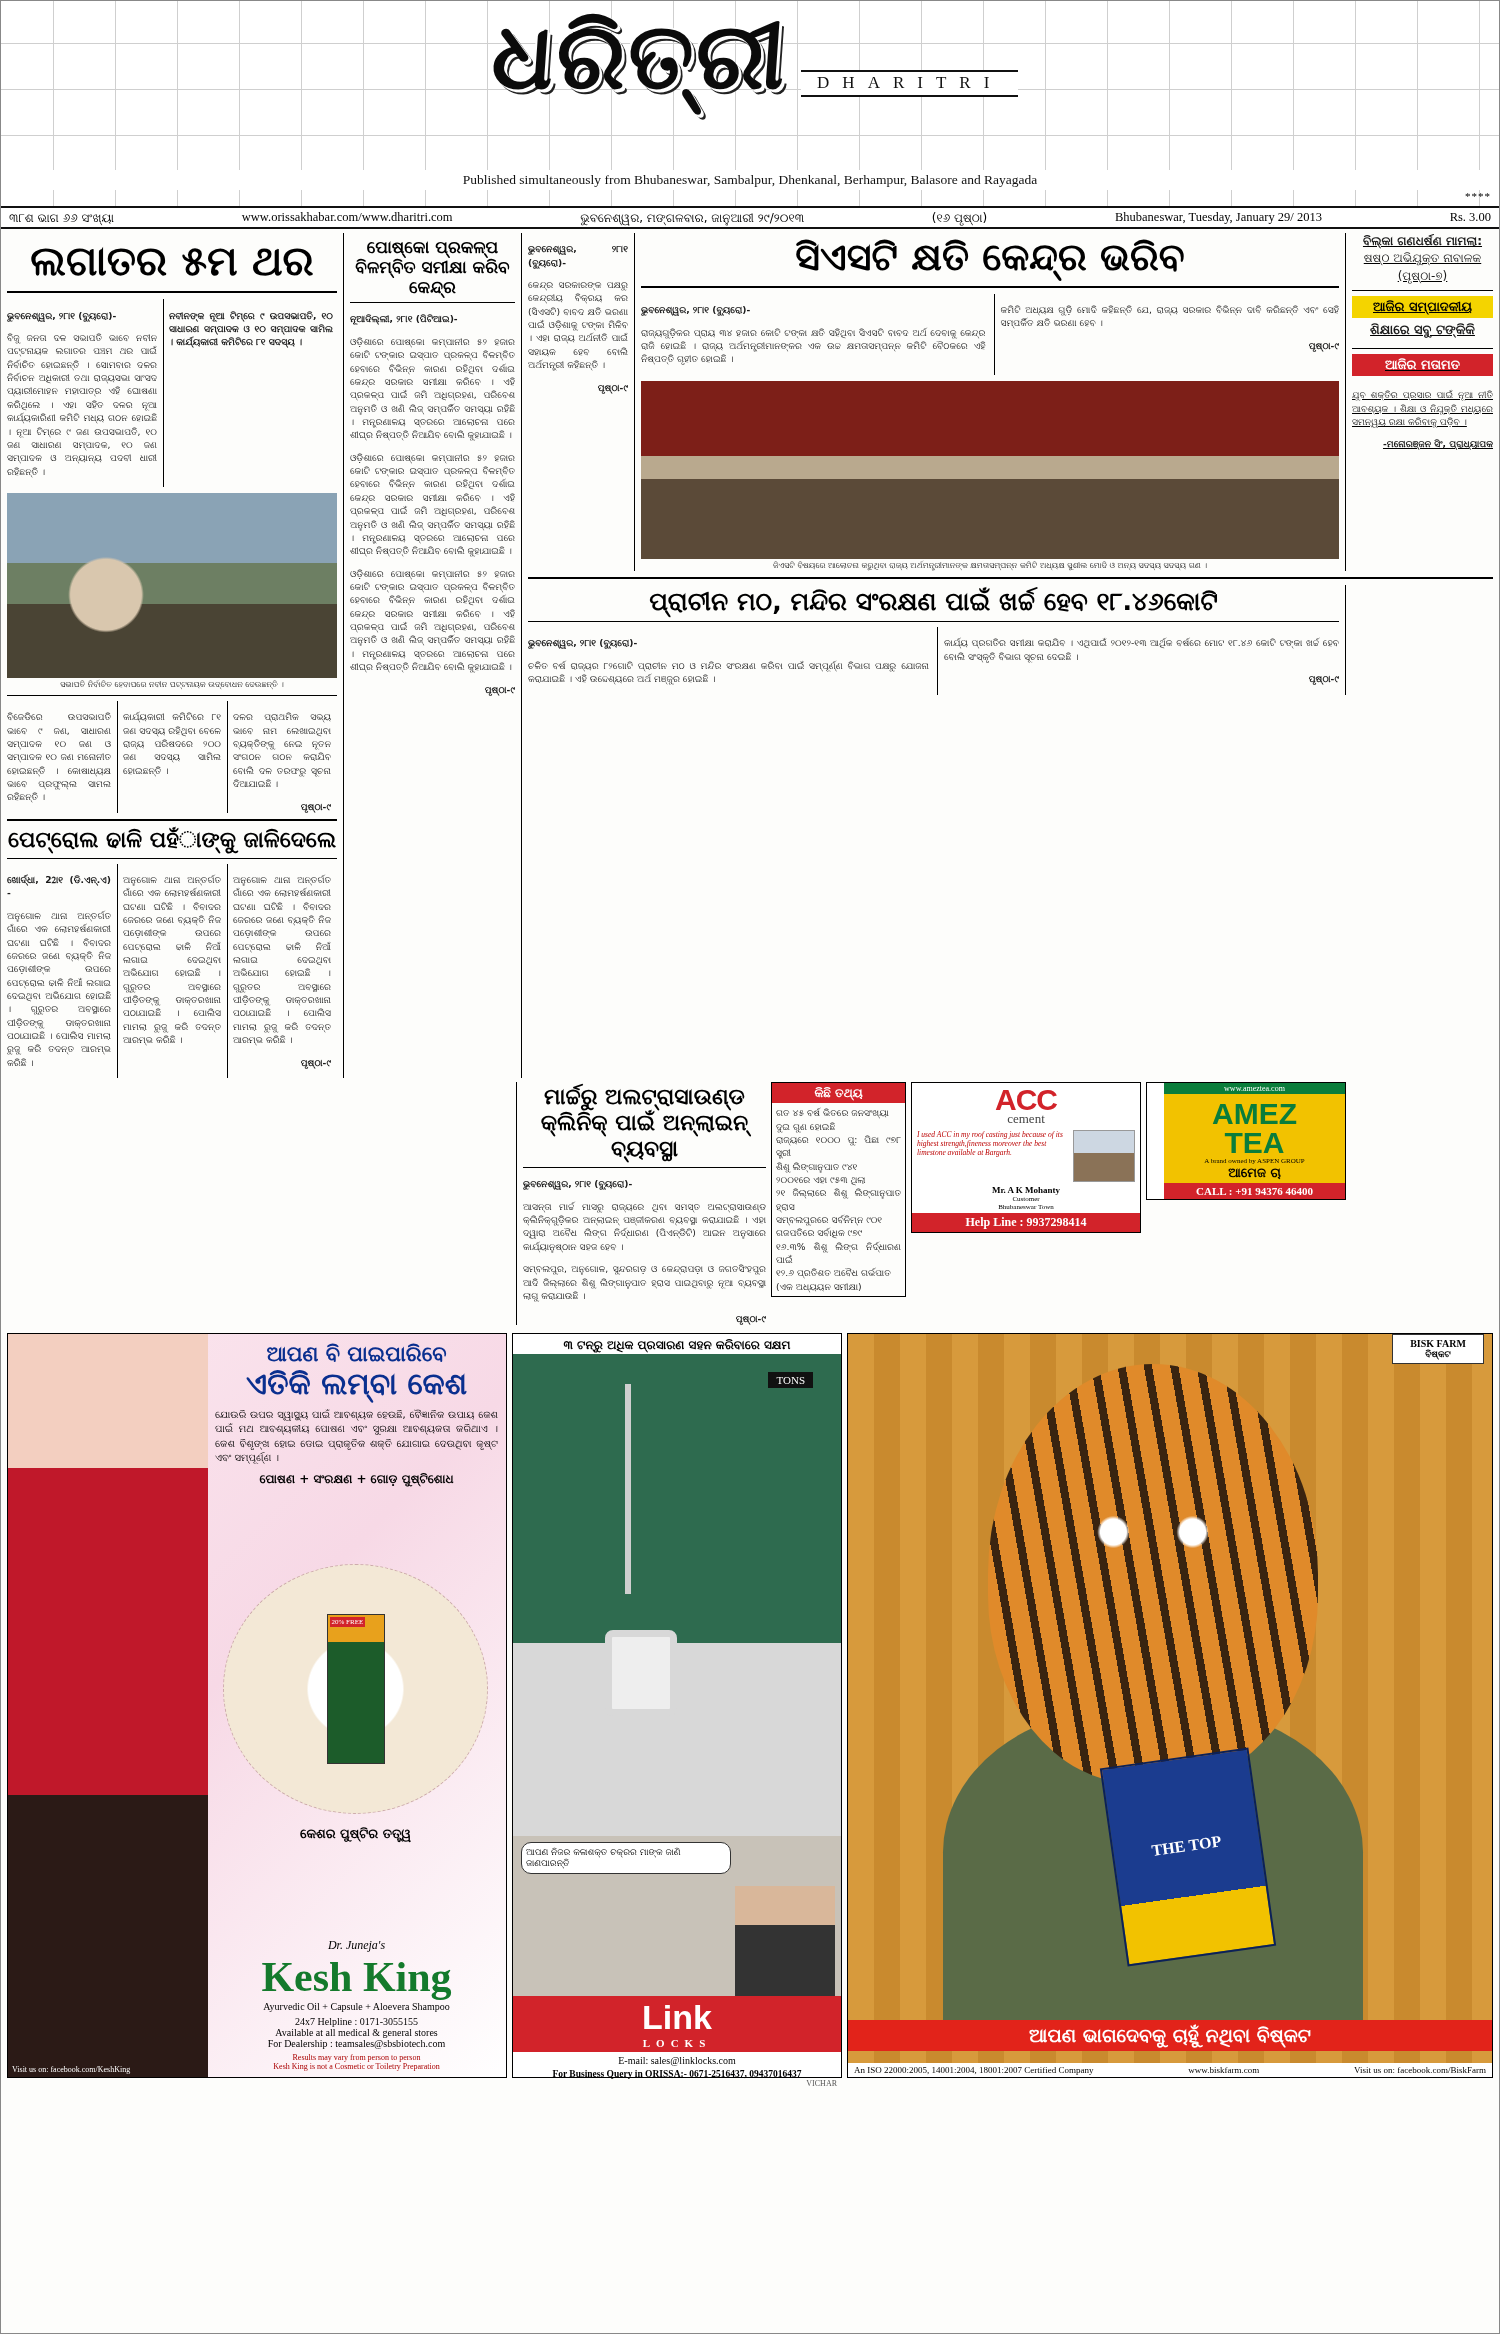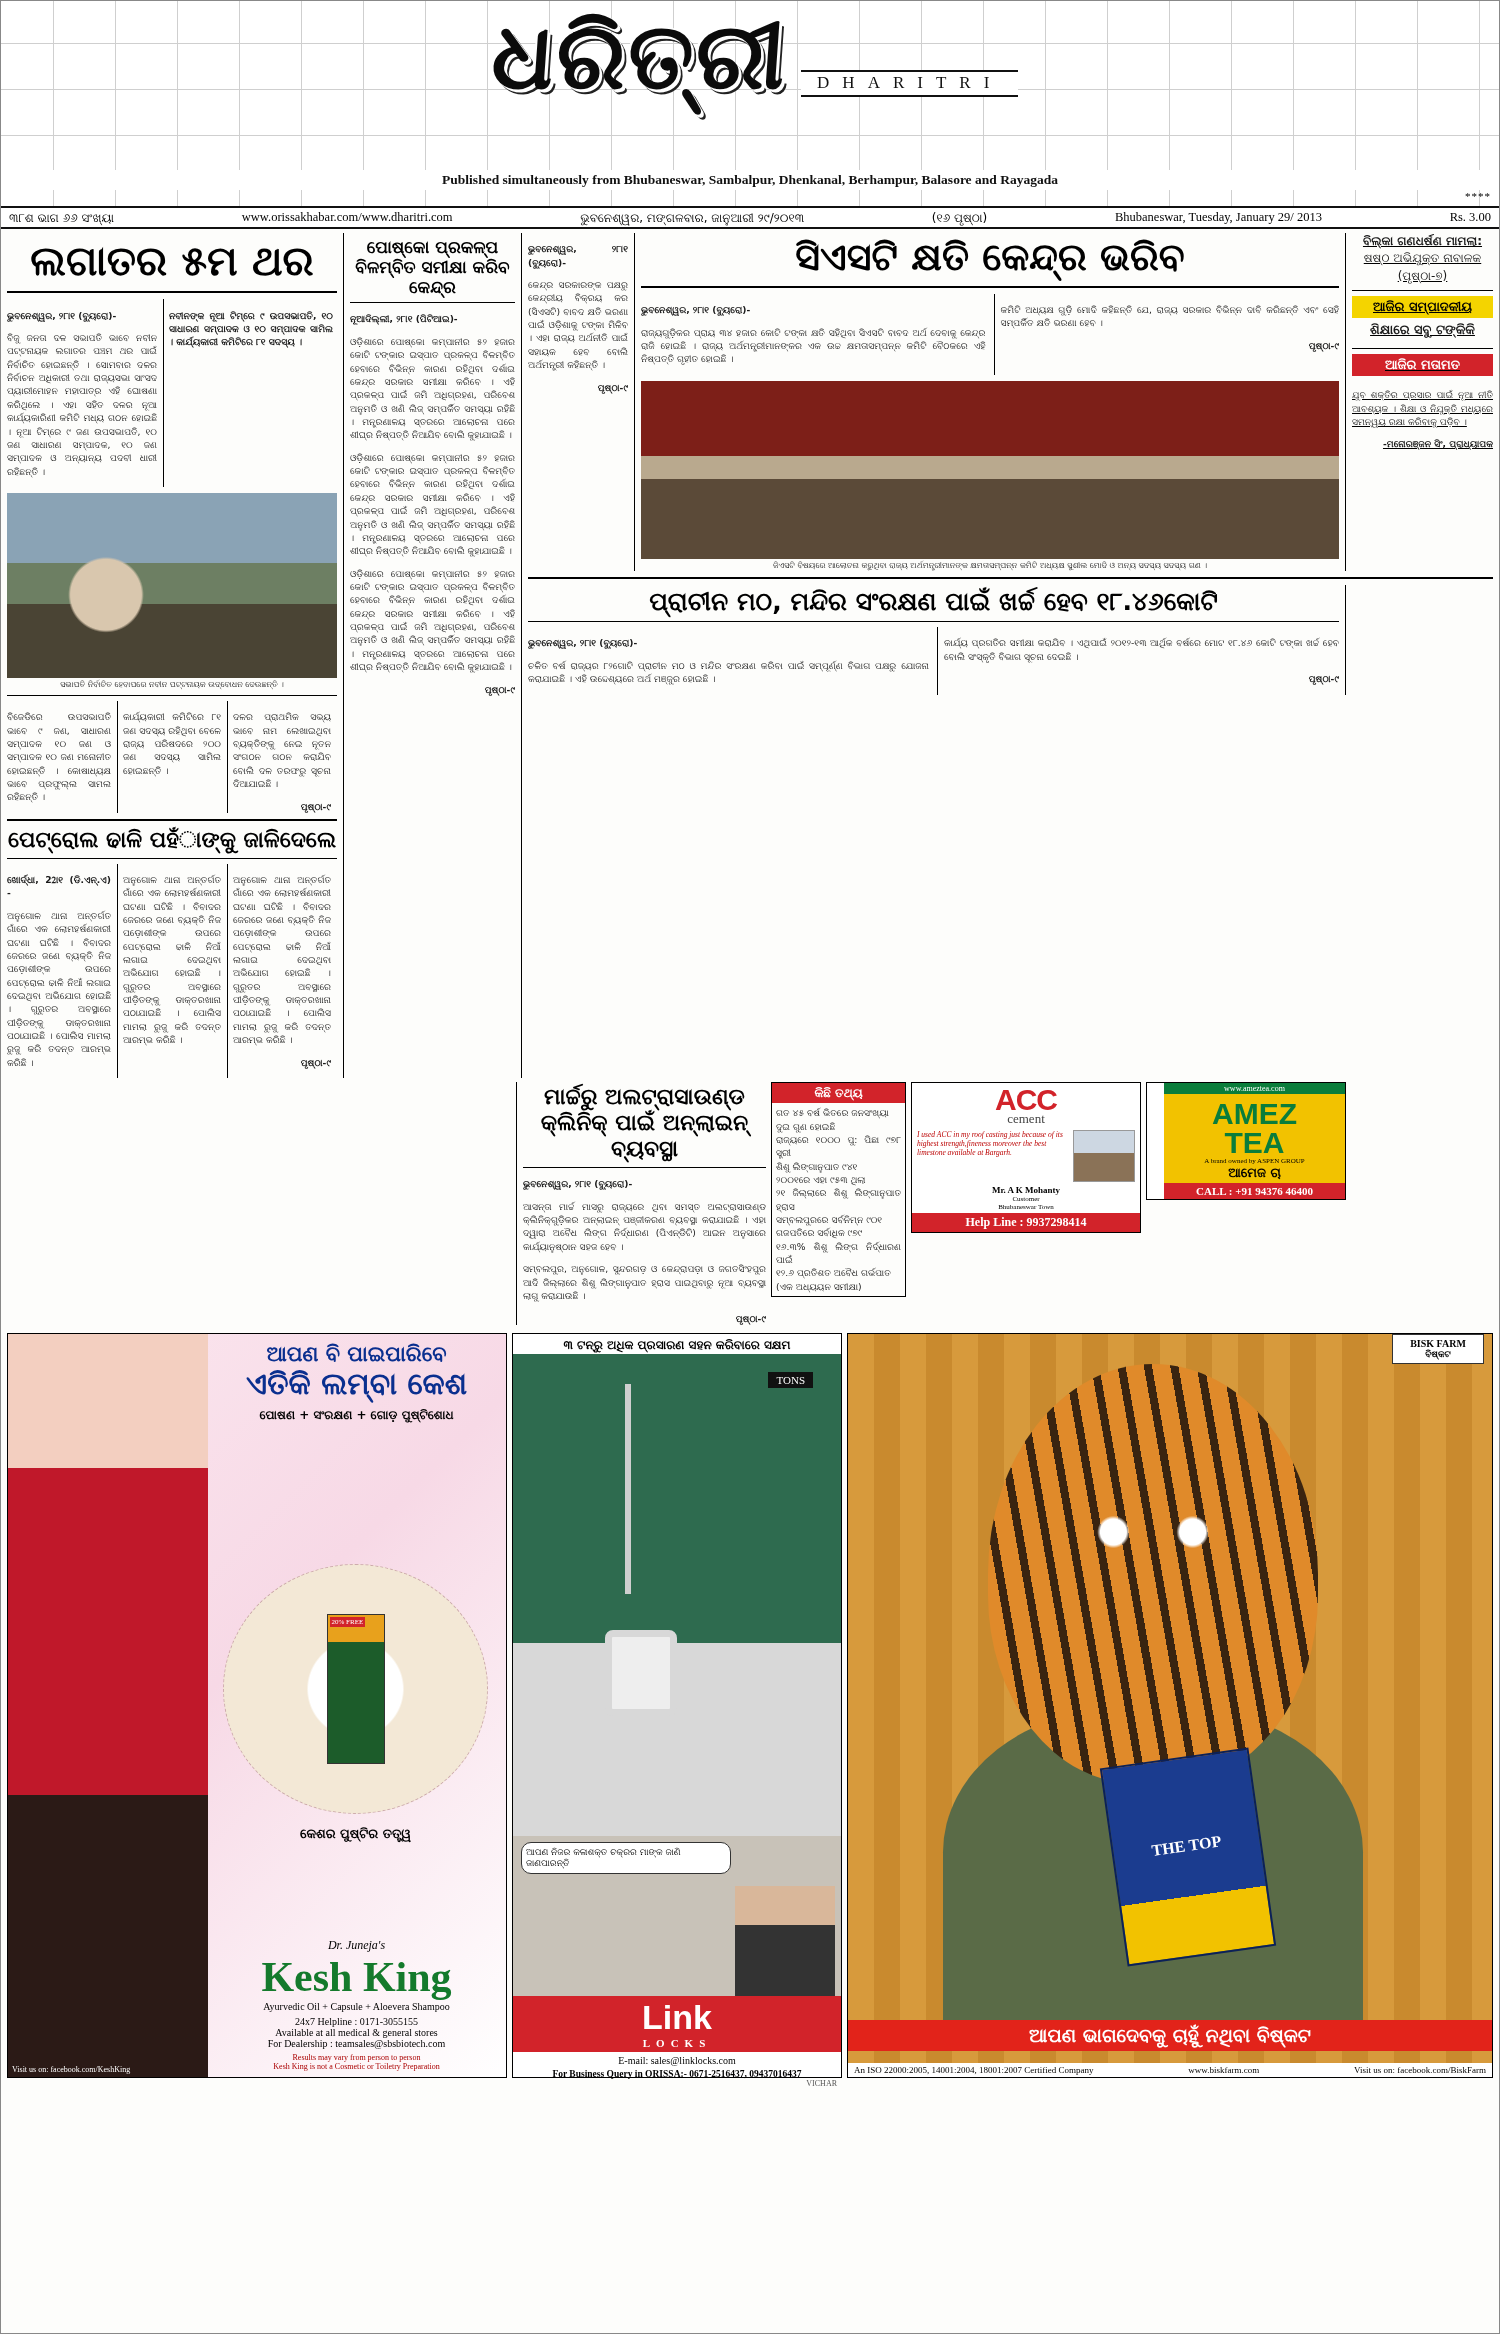--- a/index.html
+++ b/index.html
@@ -30,21 +30,20 @@
   }
   .logo-latin {
     font-family:"Liberation Serif", serif; font-size:17px; letter-spacing:13px;
     color:#111; margin-top:-6px; border-top:2px solid #111; border-bottom:2px solid #111;
     display:inline-block; padding:1px 16px 2px; background:#fff;
   }
   .published {
     position:absolute; left:0; right:0; bottom:16px; text-align:center;
     font-size:13.5px; color:#111; background:#fff; padding:2px 0;
     font-family:"Liberation Serif", serif;
-    font-weight:bold;
   }
   .stars { position:absolute; right:8px; bottom:4px; font-size:11px; letter-spacing:1px; }
 
   
   .infobar {
     display:flex; align-items:center; justify-content:space-between;
     border-top:2px solid #111; border-bottom:2px solid #111;
     padding:2px 8px; font-size:12.5px; background:#fff;
   }
   .infobar span { white-space:nowrap; }
@@ -368,20 +367,21 @@
     </div>
   </div>
 
   <div class="bottomads">
 
     <div class="kesh" style="height:745px;">
       <div class="kesh-model"></div>
       <div style="position:absolute; left:205px; right:6px; top:8px;">
         <div class="kesh-head" style="font-size:21px;">ଆପଣ ବି ପାଇପାରିବେ</div>
         <div class="kesh-head" style="font-size:30px;">ଏତିକି ଲମ୍ବା କେଶ</div>
+        <div class="od" style="font-size:10px; text-align:justify; padding:6px 2px 0; line-height:1.45;">ଯୋଉରି ଉପର ସ୍ୱାସ୍ଥ୍ୟ ପାଇଁ ଆବଶ୍ୟକ ହେଉଛି, ବୈଜ୍ଞାନିକ ଉପାୟ କେଶ ପାଇଁ ମଥ ଆବଶ୍ୟକୀୟ ପୋଷଣ ଏବଂ ସୁରକ୍ଷା ଆବଶ୍ୟକତା କରିଥାଏ । କେଶ ବିଶୃଙ୍ଖ ହୋଇ ଡୋଇ ପ୍ରାକୃତିକ ଶକ୍ତି ଯୋଗାଇ ଦେଉଥିବା କୃଷ୍ଟ ଏବଂ ସମ୍ପୂର୍ଣ୍ଣ ।</div>
         <div class="od b ctr" style="font-size:12px; padding-top:6px;">ପୋଷଣ + ସଂରକ୍ଷଣ + ଗୋଡ଼ ପୁଷ୍ଟିଶୋଧ</div>
       </div>
       <div style="position:absolute; left:215px; top:230px; width:265px; height:250px; border-radius:50%;
                   background:radial-gradient(circle,#ffffff 0 26%, #f3e8d6 27% 100%); border:1px dashed #caa;">
         <div style="position:absolute; left:50%; top:50%; transform:translate(-50%,-50%); width:58px; height:150px;
                     background:linear-gradient(#e8a11c 0 18%, #1c5c2a 18% 100%); border:1px solid #333;">
           <div style="position:absolute; top:2px; left:2px; background:#d2232a; color:#fff; font-size:7px; padding:1px 2px;">20% FREE</div>
         </div>
       </div>
       <div class="od b ctr" style="position:absolute; left:215px; width:265px; top:492px; font-size:13px;">କେଶର ପୁଷ୍ଟିର ତତ୍ତ୍ୱ</div>

